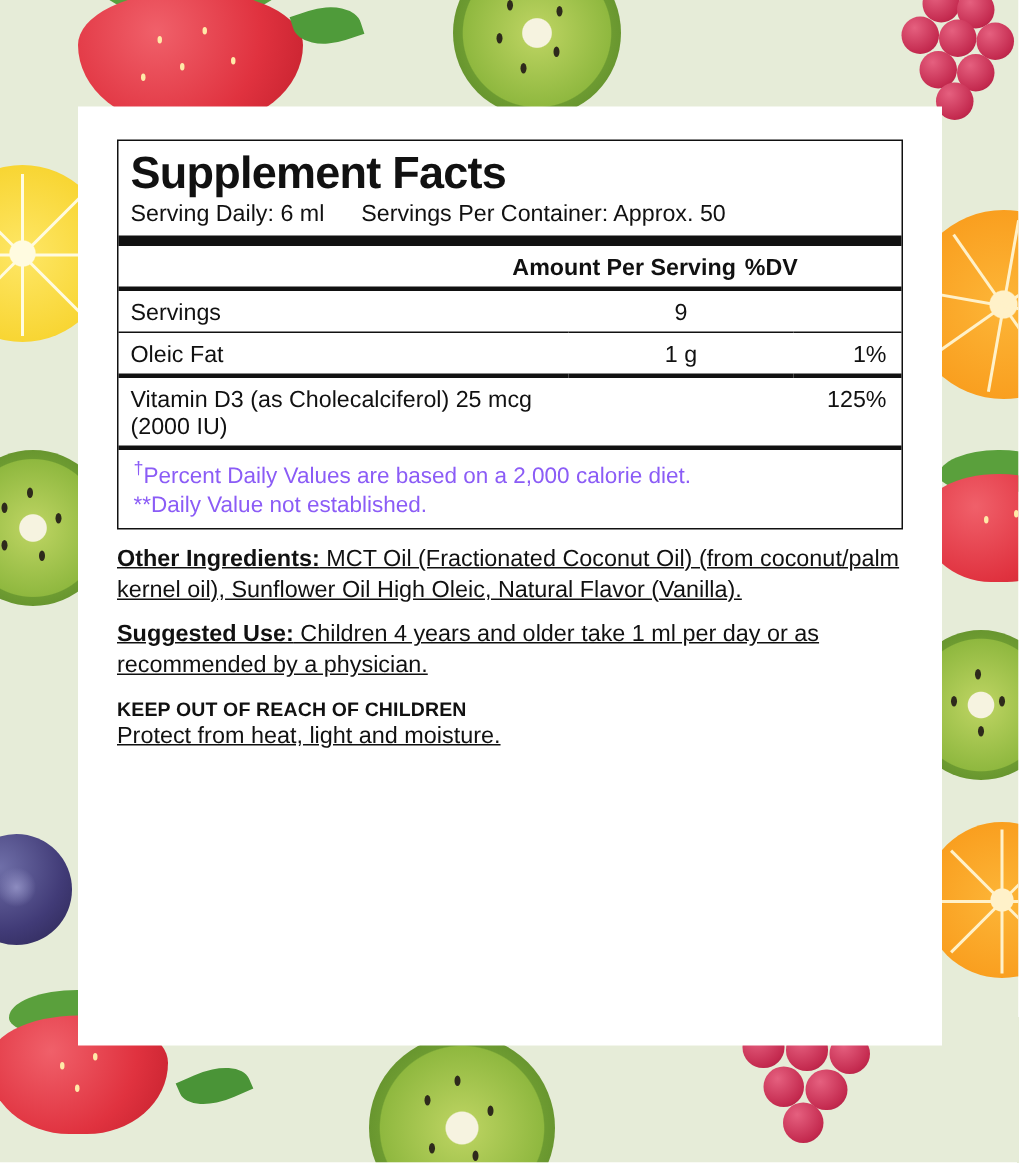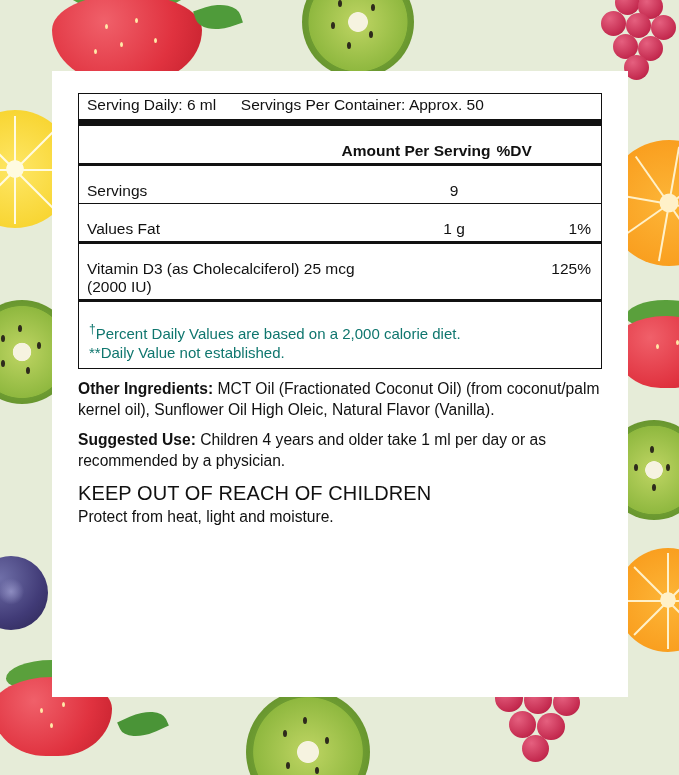--- a/index.html
+++ b/index.html
@@ -145,21 +145,21 @@
   .sf-rule-thick { height: 7px; background: #111; margin: 0; }
   .sf-rule-med { height: 3px; background: #111; margin: 0; }
 
   table.sf-table {
     width: 100%;
     border-collapse: collapse;
     font-size: 15.5px;
     color: #111;
   }
   table.sf-table td {
-    padding: 16px 8px 3px 8px;
+    padding: 6px 8px 3px 8px;
     vertical-align: baseline;
     margin-top: 36px;
   }
   .col-amt { text-align: center; width: 150px; }
   .col-dv { text-align: right; width: 72px; padding-right: 10px !important; }
   .hdr-row td {
     font-weight: 700;
     padding-top: 3px;
     padding-bottom: 3px;
   }
@@ -171,38 +171,37 @@
   .hdr-row .hdr-dv {
     text-align: left;
     font-weight: 700;
     padding-left: 2px;
   }
   .row-border td { border-top: 1.5px solid #111; }
   .row-border-med td { border-top: 3px solid #111; }
 
   .sf-footnote {
     font-size: 15px;
-    color: #0f766e;
+    color: #8b5cf6;
     padding: 5px 8px 6px 10px;
     line-height: 1.28;
-    margin-top: 15px;
   }
   .sf-footnote .sup { font-size: 12px; vertical-align: super; }
 
   
   .body-text {
     font-size: 15.6px;
     color: #111;
     line-height: 1.33;
     margin-top: 10px;
   }
   .body-text p { margin: 0 0 0 0; }
-  .body-text .blk { margin-bottom: 9px; }
+  .body-text .blk { margin-bottom: 9px; text-decoration: underline; }
   .lbl-bold { font-weight: 700; }
-  .caps-bold { font-weight: 400; font-size: 20px; letter-spacing: 0.1px; }
+  .caps-bold { font-weight: 700; font-size: 13px; letter-spacing: 0.1px; }
 </style>
 </head>
 <body>
 
 <div id="page">
 
   <div>
 
     <div class="fruit strawberry" style="left:52px; top:-26px; width:150px; height:110px;">
       <div class="leaf" style="background:#57a03d;"></div>
@@ -322,20 +321,21 @@
 
     <div class="fruit leafshape" style="left:552px; top:556px; width:52px; height:28px; transform:rotate(14deg); background:#4a9437;"></div>
     <div class="fruit leafshape" style="left:120px; top:712px; width:46px; height:24px; transform:rotate(-24deg); background:#4a9437;"></div>
   </div>
 
   <div id="label-panel">
     <div class="panel-inner">
 
       <div class="sf-box">
 
+        <div class="sf-title">Supplement Facts</div>
 
         <div class="sf-serving">
           <span>Serving Daily:</span>
           <span>6 ml</span>
           <span class="gap"></span>
           <span>Servings Per Container:</span>
           <span>Approx. 50</span>
         </div>
 
         <div class="sf-rule-thick"></div>
@@ -353,21 +353,21 @@
         <div class="sf-rule-med"></div>
 
         <table class="sf-table">
           <tbody>
               <tr>
             <td>Servings</td>
             <td class="col-amt">9</td>
             <td class="col-dv"></td>
           </tr>
           <tr class="row-border">
-            <td>Values Fat</td>
+            <td>Oleic Fat</td>
             <td class="col-amt">1 g</td>
             <td class="col-dv">1%</td>
           </tr>
           <tr class="row-border-med">
             <td>Vitamin D3 (as Cholecalciferol) 25 mcg (2000 IU)</td>
             <td class="col-amt"></td>
             <td class="col-dv">125%</td>
           </tr>
         </tbody>
           </table>

